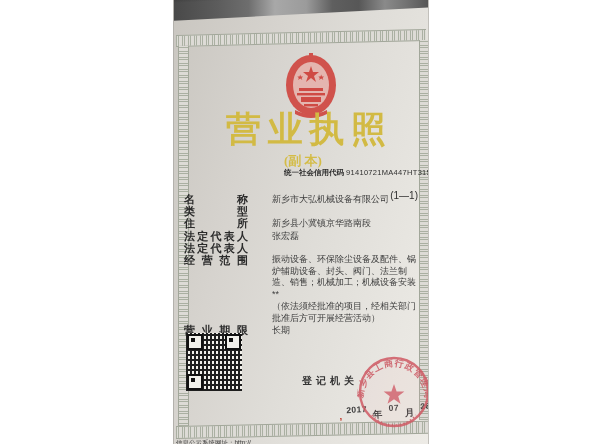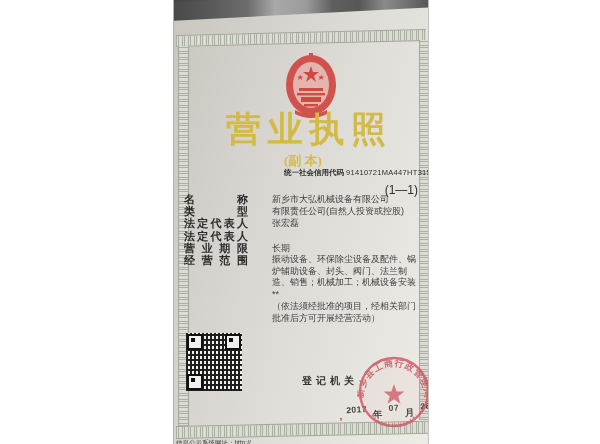--- a/index.html
+++ b/index.html
@@ -31,21 +31,21 @@
   .title{position:absolute;left:52px;top:112px;width:160px;display:flex;justify-content:space-between;
          font-size:35px;line-height:36px;font-weight:bold;color:#d2ba44;
          font-family:"Liberation Serif",serif;}
   .subtitle{position:absolute;left:110px;top:152px;width:48px;
          font-size:13px;font-weight:bold;color:#d4bc46;font-family:"Liberation Serif",serif;}
   
   .codeblock{position:absolute;left:110px;top:168px;width:138px;color:#2e2e2e;}
   .codeline{display:flex;align-items:flex-start;white-space:nowrap;}
   .codelabel{font-size:7.5px;font-weight:bold;}
   .codevalue{font-size:7.5px;margin-left:2px;letter-spacing:.3px;}
-  .pageindex{font-size:12px;text-align:right;padding-right:4px;margin-top:5px;color:#2e2e2e;}
+  .pageindex{font-size:10px;text-align:right;padding-right:4px;margin-top:12px;color:#2e2e2e;}
   
   .fields{position:absolute;left:10px;top:193px;width:238px;}
   .frow{display:flex;align-items:flex-start;line-height:12.2px;}
   .flabel{display:inline-block;width:64px;font-size:11px;font-weight:bold;color:#2b2b2b;
           text-align:justify;text-align-last:justify;flex:0 0 64px;}
   .fvalue{flex:1;padding-left:24px;font-size:9px;color:#3d3d3d;}
   .scope .fvalue{line-height:11.5px;}
   .scopenote{margin-top:1px;}
   
   .qr{position:absolute;left:12px;top:333px;width:56px;height:58px;background-color:#f1f0eb;
@@ -111,39 +111,42 @@
       <div class="pageindex">(1—1)</div>
     </div>
 
     <div class="fields">
       <div class="frow">
         <span class="flabel">名称</span>
         <span class="fvalue">新乡市大弘机械设备有限公司</span>
       </div>
       <div class="frow">
         <span class="flabel">类型</span>
-        <span class="fvalue">有限责任公司(自然人投资或控股)</span>
+      </div>
+      <div class="frow">
+        <span class="flabel">住所</span>
+        <span class="fvalue">新乡县小冀镇京华路南段</span>
       </div>
       <div class="frow">
         <span class="flabel">法定代表人</span>
         <span class="fvalue">张宏磊</span>
       </div>
       <div class="frow">
         <span class="flabel">法定代表人</span>
       </div>
-      <div class="frow">
-        <span class="flabel">营业期限</span>
-        <span class="fvalue">长期</span>
-      </div>
       <div class="frow scope">
         <span class="flabel">经营范围</span>
         <span class="fvalue">
           <span>振动设备、环保除尘设备及配件、锅炉辅助设备、封头、阀门、法兰制造、销售；机械加工；机械设备安装**</span>
           <span class="scopenote" style="display:block;">（依法须经批准的项目，经相关部门批准后方可开展经营活动）</span>
         </span>
+      </div>
+      <div class="frow">
+        <span class="flabel">营业期限</span>
+        <span class="fvalue">长期</span>
       </div>
     </div>
 
     <div class="qr">
       <div class="finder f-tl">
           <div class="dot"></div>
         </div>
       <div class="finder f-tr">
           <div class="dot"></div>
         </div>

